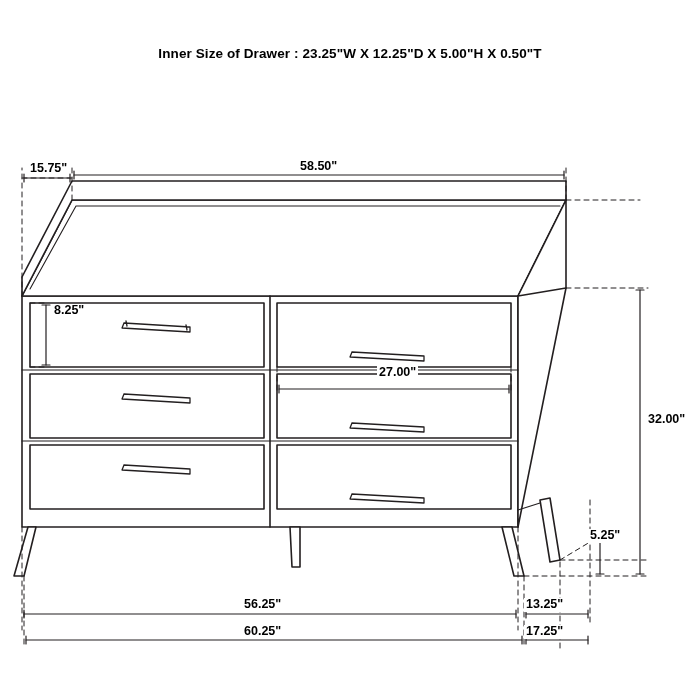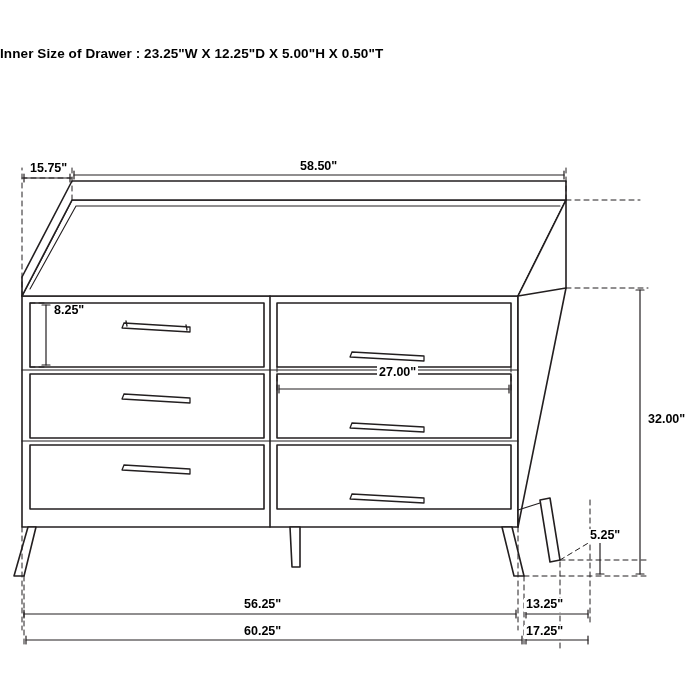--- a/index.html
+++ b/index.html
@@ -18,20 +18,21 @@
   #stage {
     position: relative;
     width: 700px;
     height: 700px;
   }
   .title {
     position: absolute;
     top: 46px;
     left: 0;
     width: 700px;
+    text-align: center;
     font-size: 13.5px;
     font-weight: bold;
     letter-spacing: 0.1px;
   }
   svg.diagram {
     position: absolute;
     top: 0;
     left: 0;
     width: 700px;
     height: 700px;

